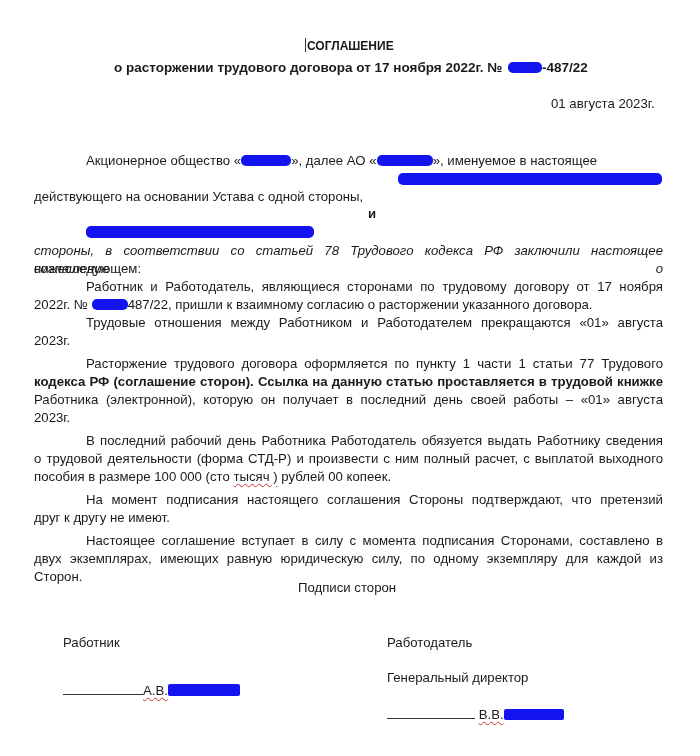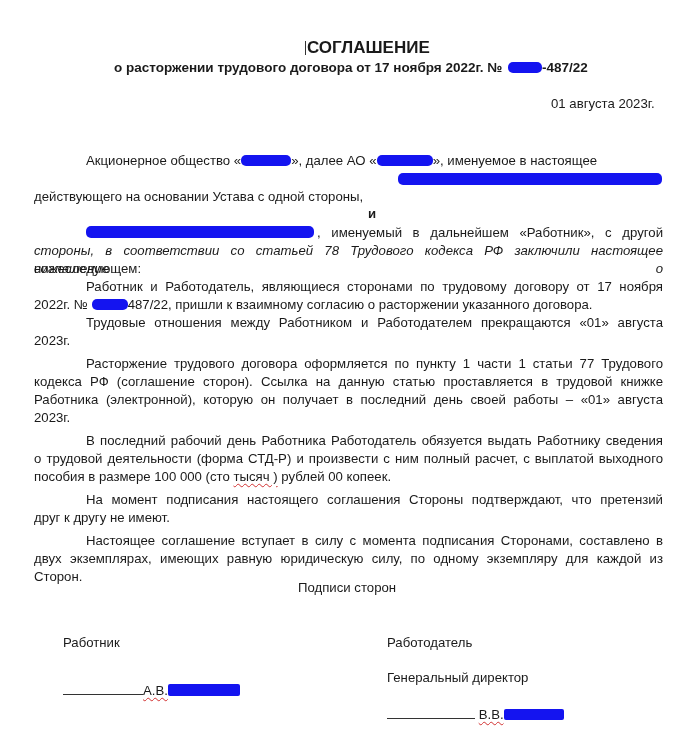--- a/index.html
+++ b/index.html
@@ -19,21 +19,21 @@
   }
   .squig { text-decoration: underline wavy #d23232; text-decoration-thickness: 1px; text-underline-offset: 2px; }
   .sigline { display:inline-block; border-bottom: 1px solid #333; height: 12px; vertical-align: baseline; }
   .cursor { display:inline-block; width:1px; height:14px; background:#333; vertical-align:-2px; margin-right:1px; }
 </style>
 </head>
 <body>
 
 <div>
 
-  <div class="abs bold" style="left:305px; top:38px; font-size:17px;">
+  <div class="abs bold" style="left:305px; top:38px; font-size:12px;">
     <span class="cursor"></span><span>СОГЛАШЕНИЕ</span>
   </div>
 
   <div class="abs bold" style="left:114px; top:60px; font-size:13.5px;">
     <span>о расторжении трудового договора от 17 ноября 2022г. №</span>
     <span class="redact" style="width:34px; margin-left:2px;"></span><span>-487/22</span>
   </div>
 
   <div class="abs" style="left:551px; top:96px;">01 августа 2023г.</div>
 
@@ -42,36 +42,35 @@
   </div>
   <div class="line" style="top:170px;">
     <span class="redact" style="position:absolute; left:364px; top:3px; width:264px; height:12px;"></span>
   </div>
   <div class="line" style="top:188px;">действующего на основании Устава с одной стороны,</div>
 
   <div class="abs bold" style="left:368px; top:206px;">и</div>
 
   <div class="line indent" style="top:224px;">
     <span class="redact" style="width:228px; height:12px;"></span>
-    <span style="position:absolute; left:231px; width:346px; text-align:justify; text-align-last:justify; white-space:normal;">, именуемый в дальнейшем «Работник», с другой</span>
   </div>
   <div class="line j" style="top:242px;font-style:italic;">стороны, в соответствии со статьей 78 Трудового кодекса РФ заключили настоящее соглашение о</div>
   <div class="line" style="top:260px;">нижеследующем:</div>
 
   <div class="line indent j" style="top:278px;">Работник и Работодатель, являющиеся сторонами по трудовому договору от 17 ноября</div>
   <div class="line" style="top:296px;">
     <span>2022г.  №</span>
     <span class="redact" style="width:36px;"></span><span>487/22, пришли к взаимному согласию о расторжении указанного договора.</span>
   </div>
 
   <div class="line indent j" style="top:314px;">Трудовые отношения между Работником и Работодателем прекращаются «01» августа</div>
   <div class="line" style="top:332px;">2023г.</div>
 
   <div class="line indent j" style="top:355px;">Расторжение трудового договора оформляется по пункту 1 части 1 статьи 77 Трудового</div>
-  <div class="line j" style="top:373px;">кодекса РФ (соглашение сторон). Ссылка на данную статью проставляется в трудовой книжке</div>
+  <div class="line j" style="top:373px;font-weight:bold;">кодекса РФ (соглашение сторон). Ссылка на данную статью проставляется в трудовой книжке</div>
   <div class="line j" style="top:391px;">Работника (электронной), которую он получает в последний день своей работы – «01» августа</div>
   <div class="line" style="top:409px;">2023г.</div>
 
   <div class="line indent j" style="top:432px;">В последний рабочий день Работника Работодатель обязуется выдать Работнику сведения</div>
   <div class="line j" style="top:450px;">о трудовой деятельности (форма СТД-Р) и произвести с ним полный расчет, с выплатой выходного</div>
   <div class="line" style="top:468px;">
     <span>пособия в размере 100 000 (сто </span><span class="squig">тысяч )</span><span> рублей 00 копеек.</span>
   </div>
 
   <div class="line indent j" style="top:491px;">На момент подписания настоящего соглашения Стороны подтверждают, что претензий</div>

